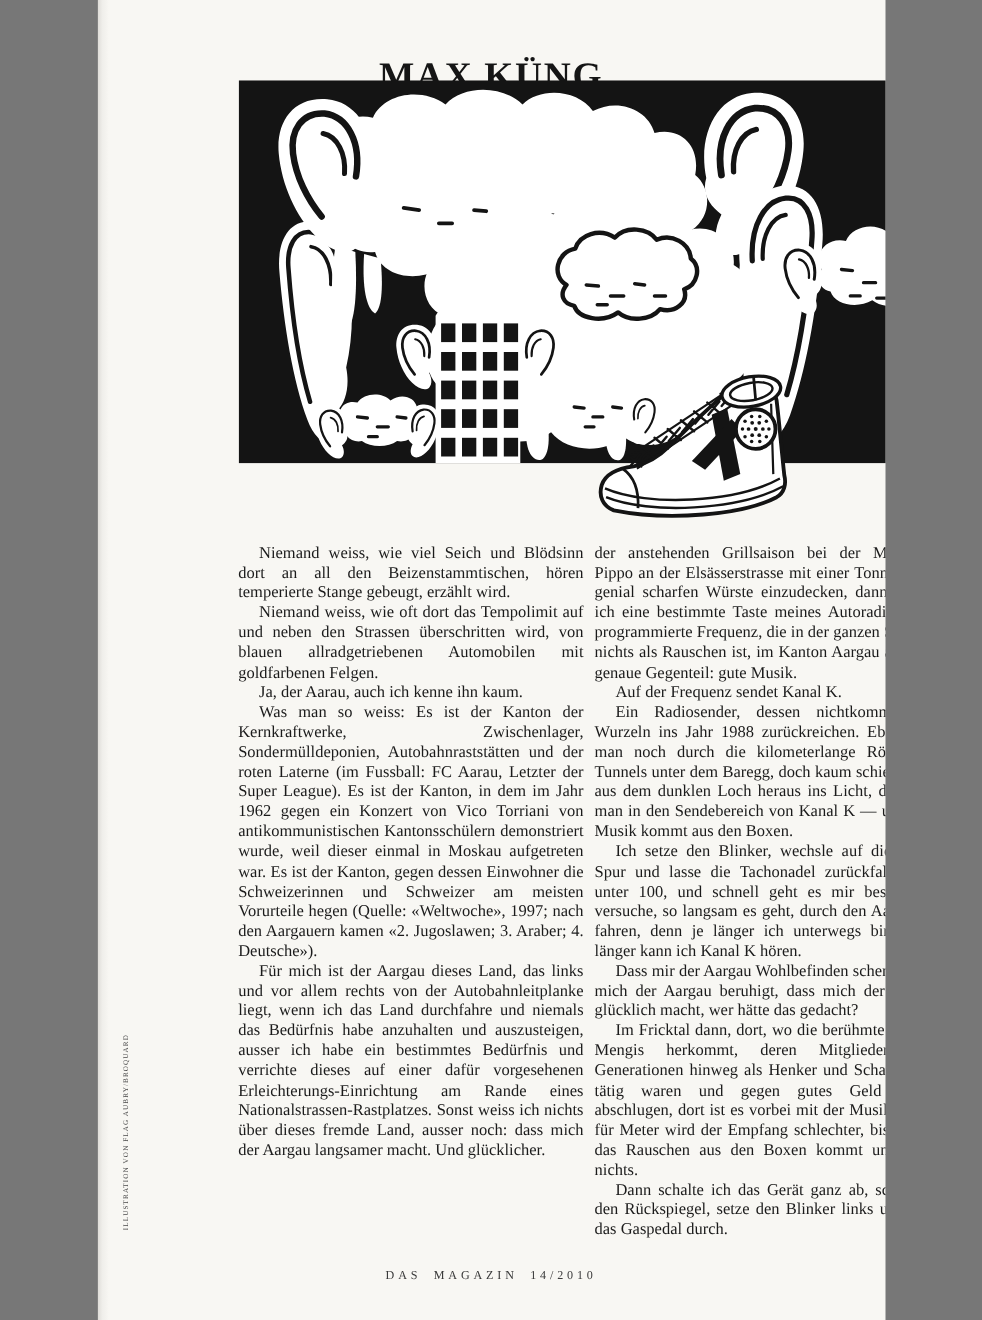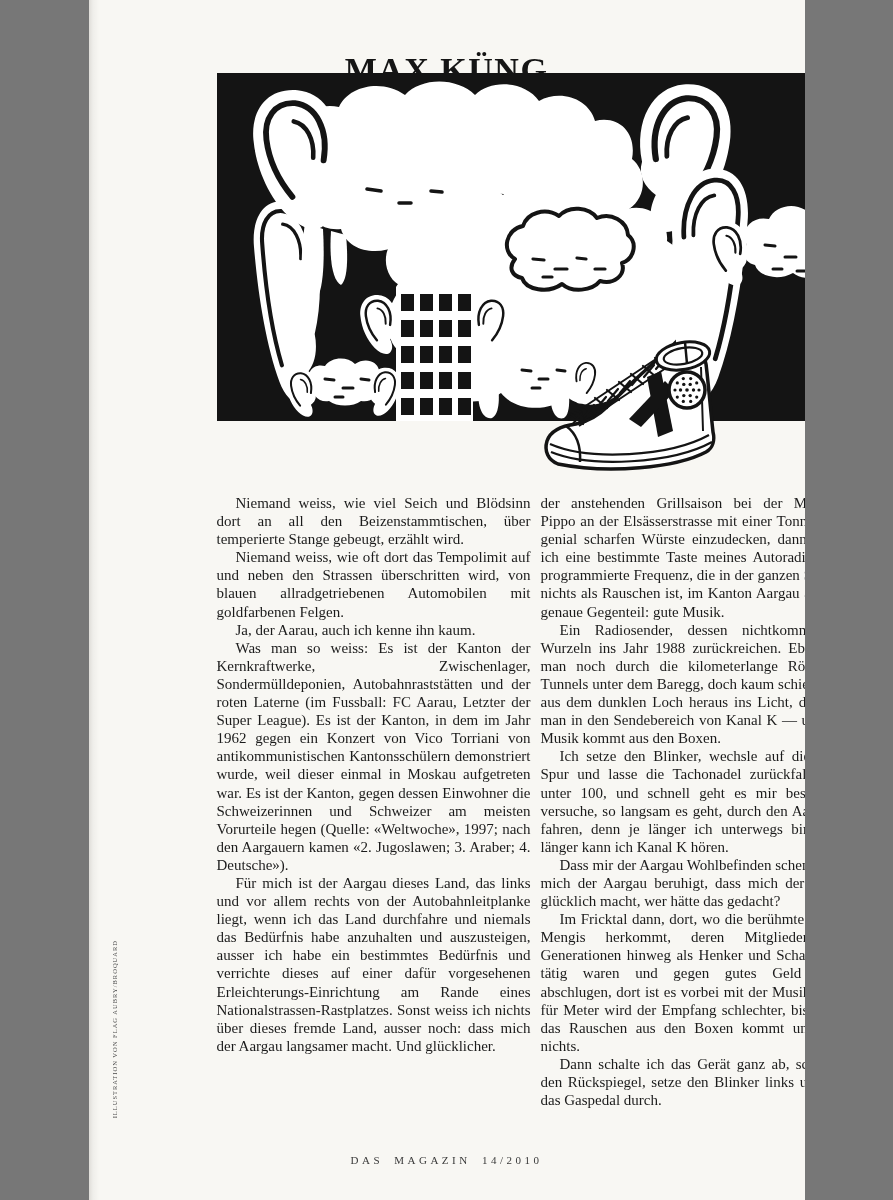--- a/index.html
+++ b/index.html
@@ -189,29 +189,30 @@
       </g>
       <g>
         <ellipse cx="466" cy="283" rx="27" ry="13.5" transform="rotate(-10 466 283)" fill="#ffffff" stroke="#141414" stroke-width="3"></ellipse>
         <ellipse cx="466" cy="283" rx="19.5" ry="8" transform="rotate(-10 466 283)" fill="#ffffff" stroke="#141414" stroke-width="2.2"></ellipse>
         <line x1="468" y1="269" x2="470" y2="291" stroke="#141414" stroke-width="2.5"></line>
       </g>
     </g>
   </svg>
 
   <div class="col col-left" lang="de">
-    <p class="ind">Niemand weiss, wie viel Seich und Blödsinn dort an all den Beizenstammtischen, über temperierte Stange gebeugt, erzählt wird.</p>
+    <p class="ind">Niemand weiss, wie viel Seich und Blödsinn dort an all den Beizenstammtischen, hören temperierte Stange gebeugt, erzählt wird.</p>
     <p class="ind">Niemand weiss, wie oft dort das Tempolimit auf und neben den Strassen überschritten wird, von blauen allradgetriebenen Automobilen mit goldfarbenen Felgen.</p>
     <p class="ind">Ja, der Aarau, auch ich kenne ihn kaum.</p>
     <p class="ind">Was man so weiss: Es ist der Kanton der Kernkraftwerke, Zwischenlager, Sondermülldeponien, Autobahnraststätten und der roten Laterne (im Fussball: FC Aarau, Letzter der Super League). Es ist der Kanton, in dem im Jahr 1962 gegen ein Konzert von Vico Torriani von antikommunistischen Kantonsschülern demonstriert wurde, weil dieser einmal in Moskau aufgetreten war. Es ist der Kanton, gegen dessen Einwohner die Schweizerinnen und Schweizer am meisten Vorurteile hegen (Quelle: «Weltwoche», 1997; nach den Aargauern kamen «2. Jugoslawen; 3. Araber; 4. Deutsche»).</p>
     <p class="ind">Für mich ist der Aargau dieses Land, das links und vor allem rechts von der Autobahnleitplanke liegt, wenn ich das Land durchfahre und niemals das Bedürfnis habe anzuhalten und auszusteigen, ausser ich habe ein bestimmtes Bedürfnis und verrichte dieses auf einer dafür vorgesehenen Erleichterungs-Einrichtung am Rande eines Nationalstrassen-Rastplatzes. Sonst weiss ich nichts über dieses fremde Land, ausser noch: dass mich der Aargau langsamer macht. Und glücklicher.</p>
   </div>
 
   <div class="col col-right" lang="de">
     <p class="p">der anstehenden Grillsaison bei der Metzgerei Pippo an der Elsässerstrasse mit einer Tonne dieser genial scharfen Würste einzudecken, dann drücke ich eine bestimmte Taste meines Autoradios, eine programmierte Frequenz, die in der ganzen Schweiz nichts als Rauschen ist, im Kanton Aargau aber das genaue Gegenteil: gute Musik.</p>
+    <p class="ind">Auf der Frequenz sendet Kanal K.</p>
     <p class="ind">Ein Radiosender, dessen nichtkommerzielle Wurzeln ins Jahr 1988 zurückreichen. Eben fährt man noch durch die kilometerlange Röhre des Tunnels unter dem Baregg, doch kaum schiesst man aus dem dunklen Loch heraus ins Licht, da dringt man in den Sendebereich von Kanal K — und gute Musik kommt aus den Boxen.</p>
     <p class="ind">Ich setze den Blinker, wechsle auf die rechte Spur und lasse die Tachonadel zurückfallen, bis unter 100, und schnell geht es mir besser. Ich versuche, so langsam es geht, durch den Aargau zu fahren, denn je länger ich unterwegs bin, desto länger kann ich Kanal K hören.</p>
     <p class="ind">Dass mir der Aargau Wohlbefinden schenkt, dass mich der Aargau beruhigt, dass mich der Aargau glücklich macht, wer hätte das gedacht?</p>
     <p class="ind">Im Fricktal dann, dort, wo die berühmte Familie Mengis herkommt, deren Mitglieder über Generationen hinweg als Henker und Scharfrichter tätig waren und gegen gutes Geld Köpfe abschlugen, dort ist es vorbei mit der Musik. Meter für Meter wird der Empfang schlechter, bis wieder das Rauschen aus den Boxen kommt und sonst nichts.</p>
     <p class="ind">Dann schalte ich das Gerät ganz ab, schaue in den Rückspiegel, setze den Blinker links und trete das Gaspedal durch.</p>
   </div>
 
   <div class="credit">ILLUSTRATION VON FLAG AUBRY/BROQUARD</div>
 
   <div class="footer-pub">DAS MAGAZIN 14/2010</div>

